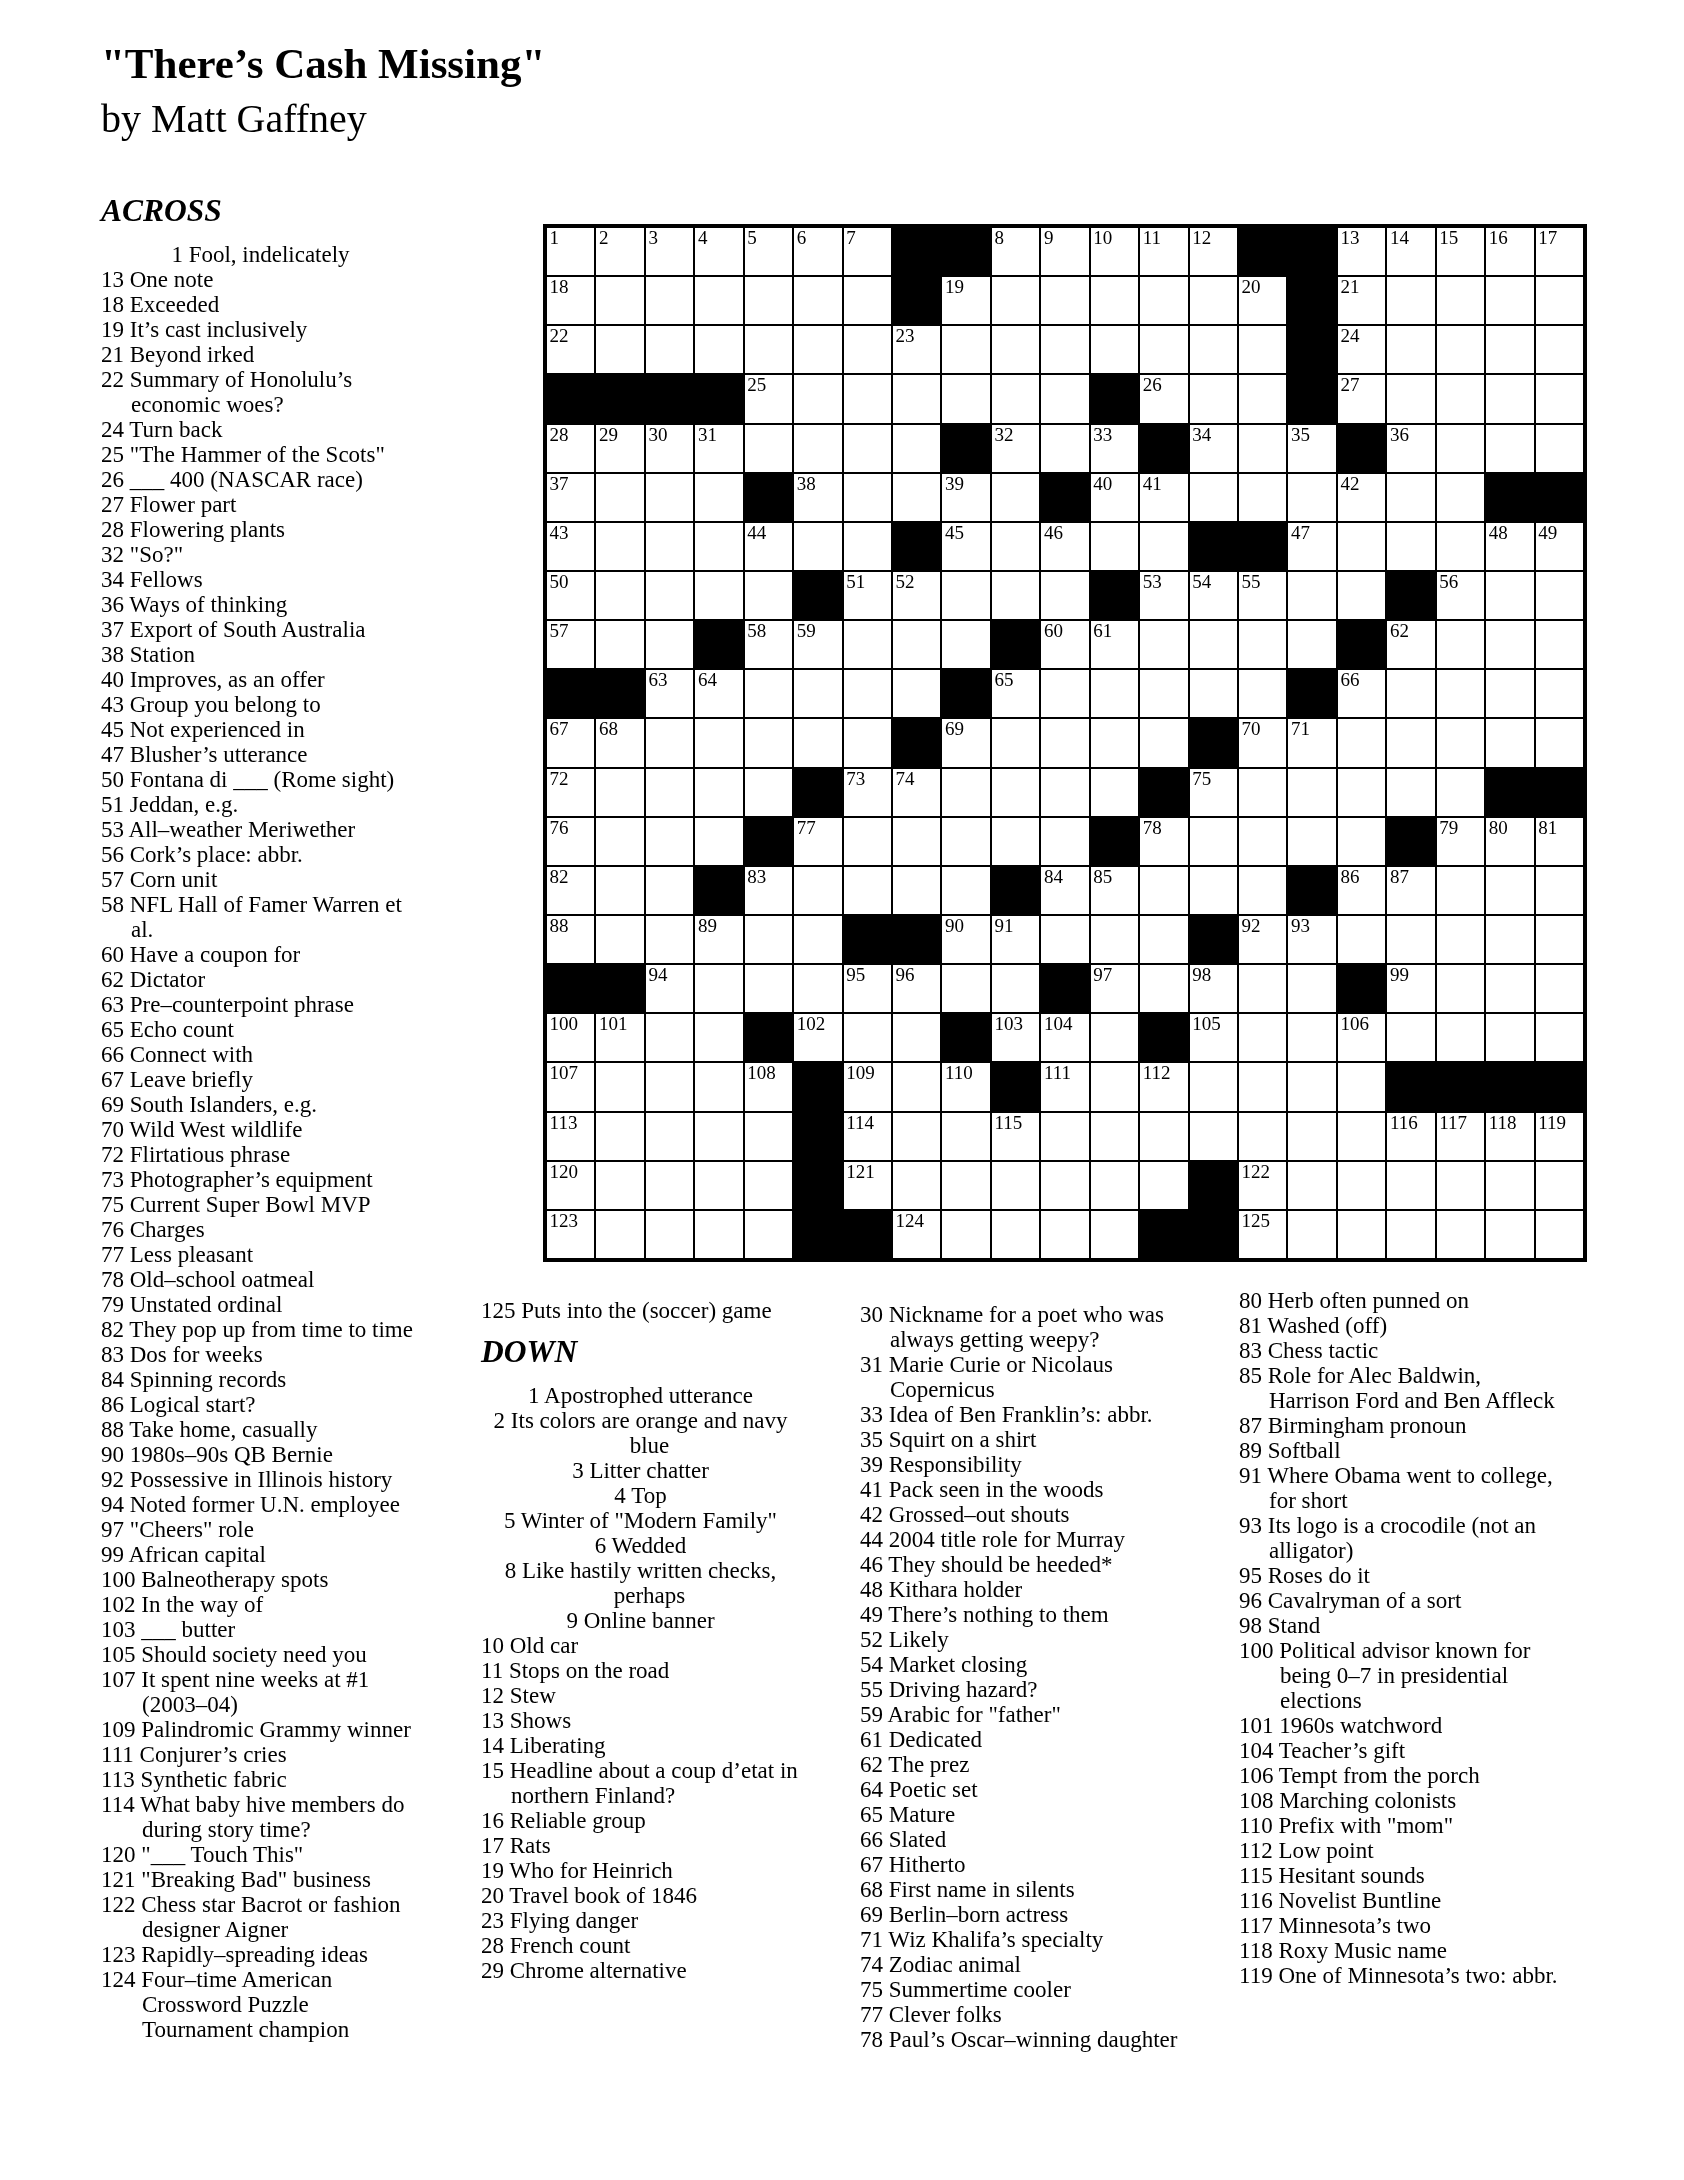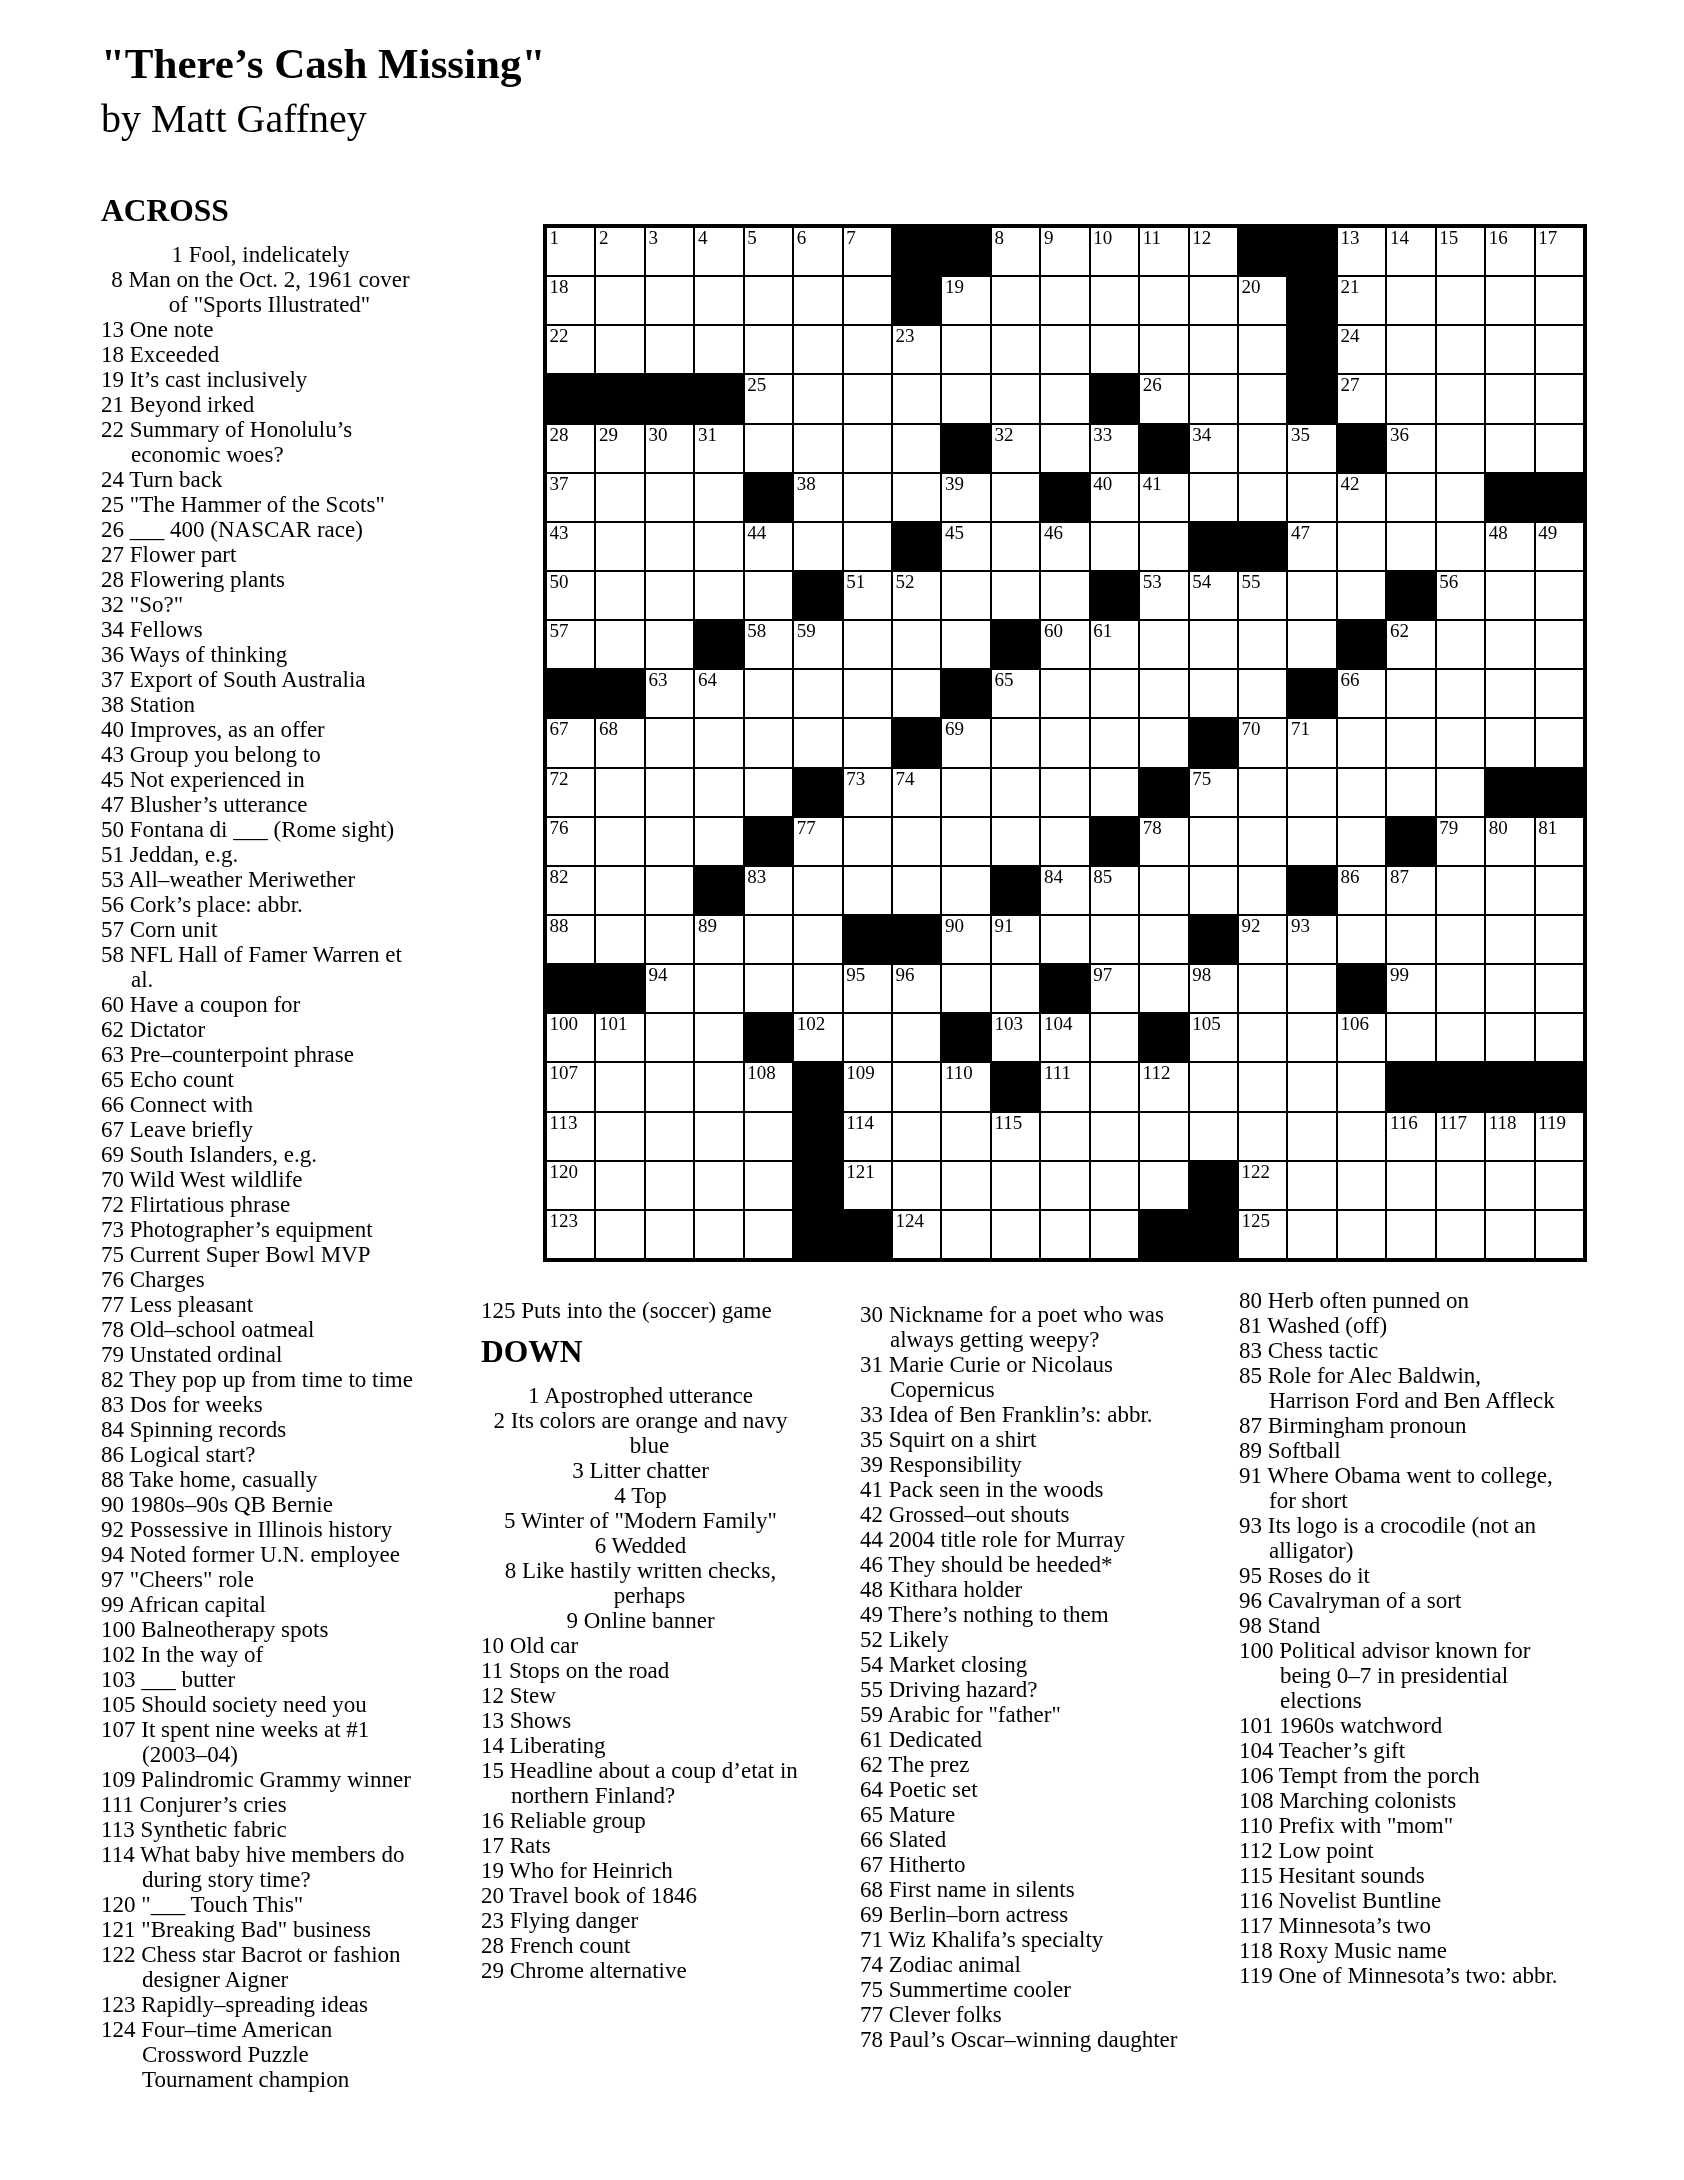--- a/index.html
+++ b/index.html
@@ -2,21 +2,21 @@
 <html style="font-size:13.6px"><head>
 <meta charset="utf-8">
 <style>
   html,body { margin:0; padding:0; background:#ffffff; }
   #page {
     position:relative; width:1685px; height:2181px; background:#fff;
     font-family:"Liberation Serif","DejaVu Serif",serif; color:#000;
   }
   #title { position:absolute; left:101px; top:39px; font-size:43px; font-weight:bold; white-space:nowrap; }
   #byline { position:absolute; left:101px; top:95px; font-size:40px; white-space:nowrap; }
-  .list-header { font-size:31.5px; font-weight:bold; line-height:1.1; margin:0 0 13.6px 0; }
+  .list-header { font-size:31.5px; font-weight:bold; line-height:1.1; margin:0 0 13.6px 0;font-style:italic; }
   .clue-col { position:absolute; }
   #col-across { left:101px;  top:194px;  width:319px; }
   #col-two    { left:481px;  top:1298px; width:319px; }
   #col-three  { left:860px; top:1302px; width:328px; }
   #col-four   { left:1239px; top:1246px; width:324px;margin-top:42px; }
   .clue { font-size:23px; line-height:25px; }
   .d1 { padding-left:18px; text-indent:-18px;text-align:center; }
   .d2 { padding-left:30px; text-indent:-30px; }
   .d3 { padding-left:41px; text-indent:-41px; }
   #col-two .list-header { margin-top:12px; }
@@ -727,21 +727,20 @@
       <div class="cell"></div>
       <div class="cell"></div>
       <div class="cell"></div>
       <div class="cell"></div>
     </div>
 
   <div id="col-across" class="clue-col">
     <div class="list-header">ACROSS</div>
     <div class="clue-list">
         <div class="clue d1"><span>1</span> <span>Fool, indelicately</span></div>
-        <div class="clue d1"><span>8</span> <span>Man on the Oct. 2, 1961 cover of "Sports Illustrated"</span></div>
         <div class="clue d2"><span>13</span> <span>One note</span></div>
         <div class="clue d2"><span>18</span> <span>Exceeded</span></div>
         <div class="clue d2"><span>19</span> <span>It’s cast inclusively</span></div>
         <div class="clue d2"><span>21</span> <span>Beyond irked</span></div>
         <div class="clue d2"><span>22</span> <span>Summary of Honolulu’s economic woes?</span></div>
         <div class="clue d2"><span>24</span> <span>Turn back</span></div>
         <div class="clue d2"><span>25</span> <span>"The Hammer of the Scots"</span></div>
         <div class="clue d2"><span>26</span> <span>___ 400 (NASCAR race)</span></div>
         <div class="clue d2"><span>27</span> <span>Flower part</span></div>
         <div class="clue d2"><span>28</span> <span>Flowering plants</span></div>

